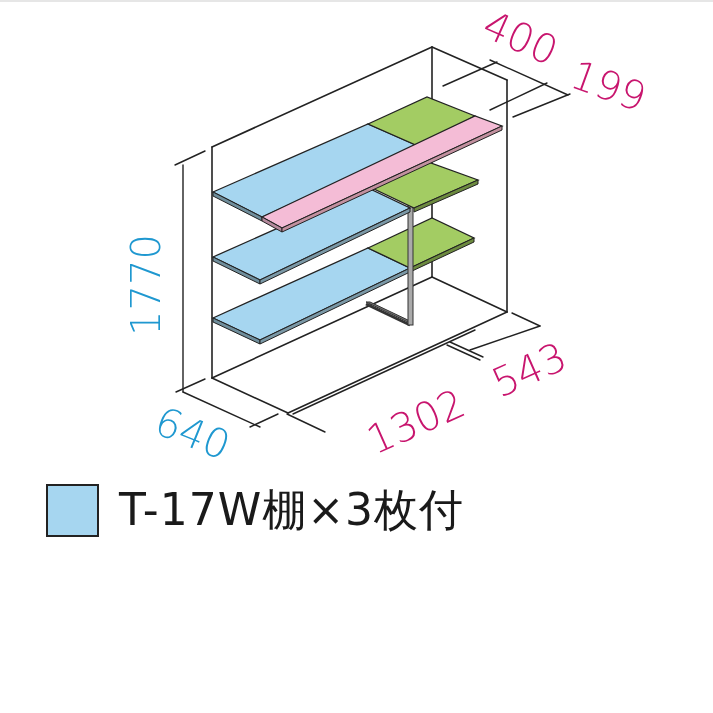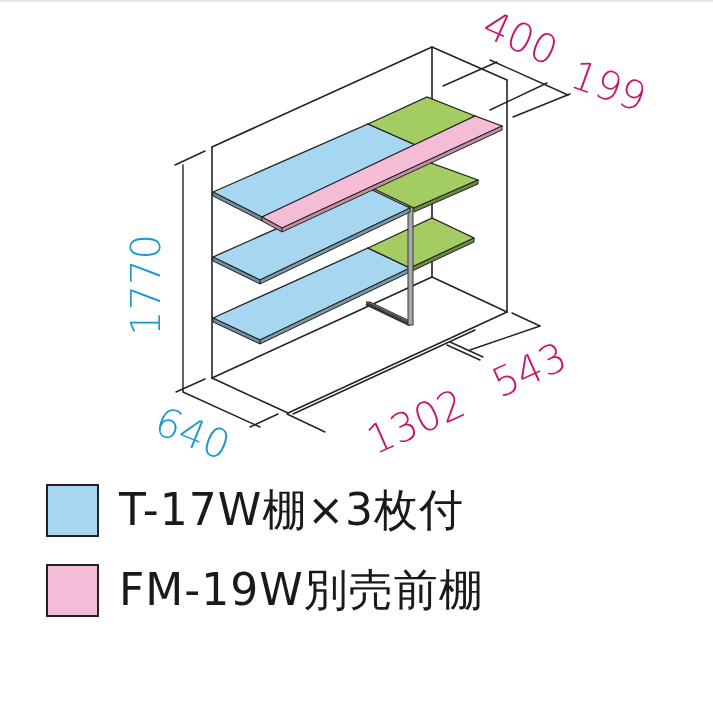--- a/index.html
+++ b/index.html
@@ -106,17 +106,13 @@
   <text class="dim" x="500" y="398" font-size="40" fill="#c8156e" transform="rotate(-24 500 398)">543</text>
   <text class="dim" x="480" y="35" font-size="40" fill="#c8156e" transform="rotate(24 480 35)">400</text>
   <text class="dim" x="568" y="86" font-size="40" fill="#c8156e" transform="rotate(20 568 86)">199</text>
 </svg>
 
 <div class="legend">
   <div class="legend-row">
     <div class="swatch" style="background:#a6d6f0"></div>
     <span class="legend-label">T-17W棚×3枚付</span>
   </div>
-  <div class="legend-row">
-    <div class="swatch" style="background:#f4bcd6"></div>
-    <span class="legend-label">FM-19W別売前棚</span>
-  </div>
 </div>
 
 </body></html>

